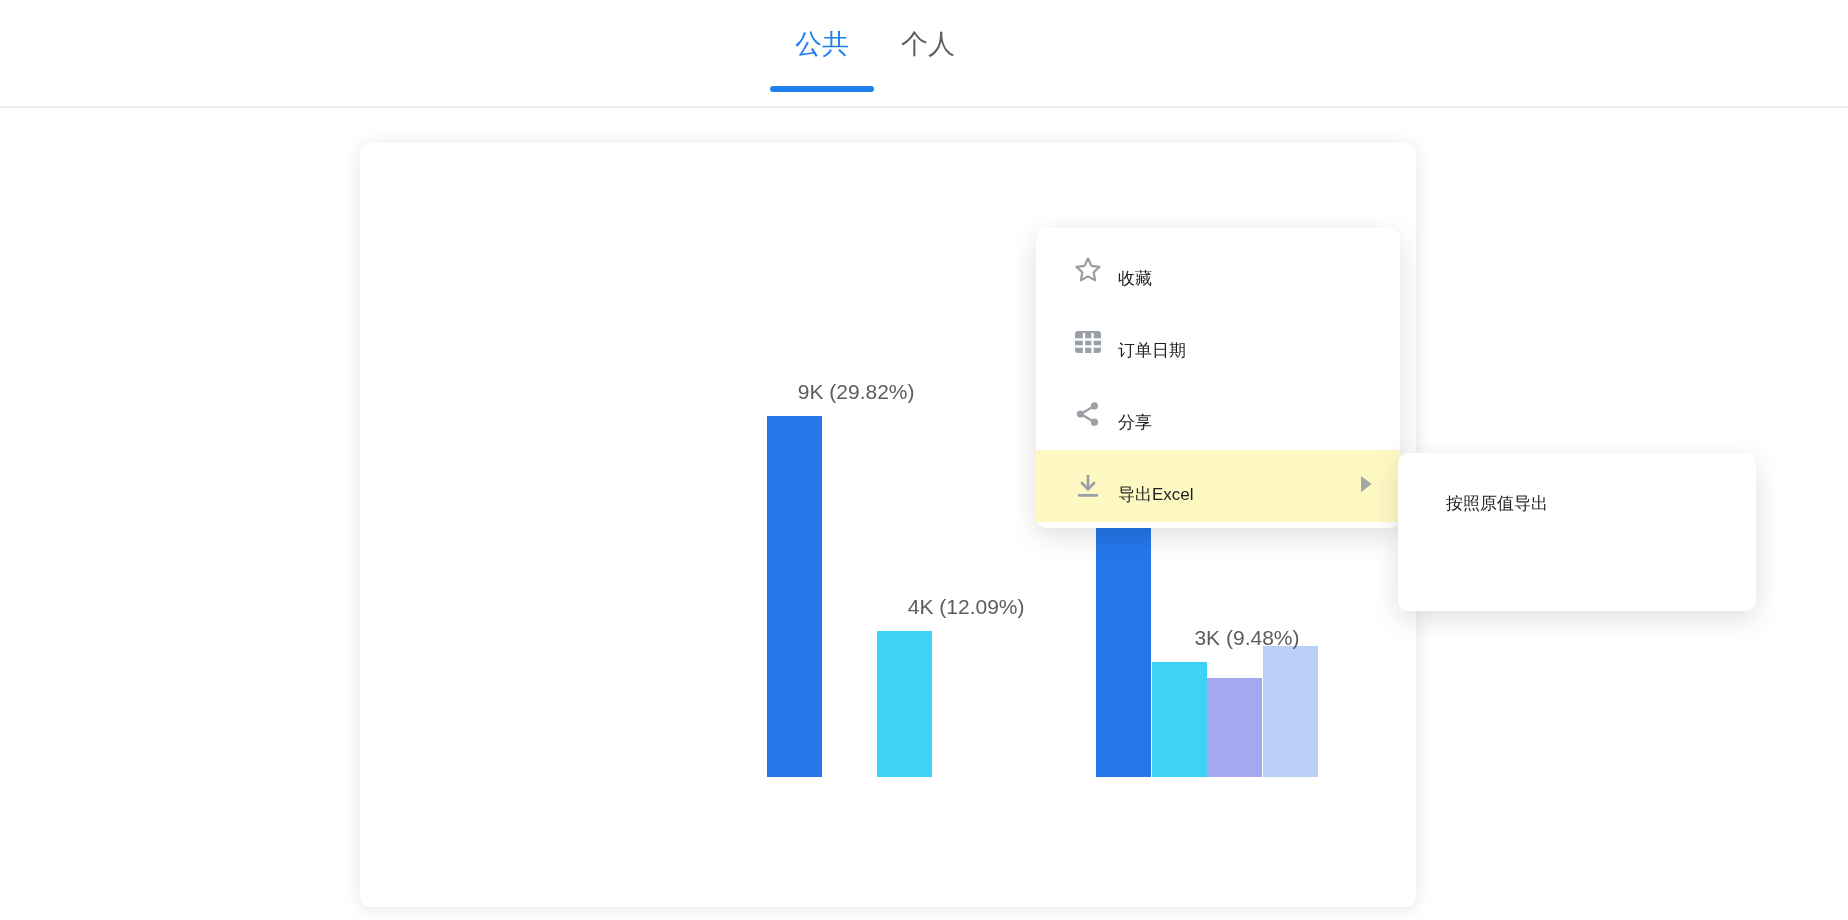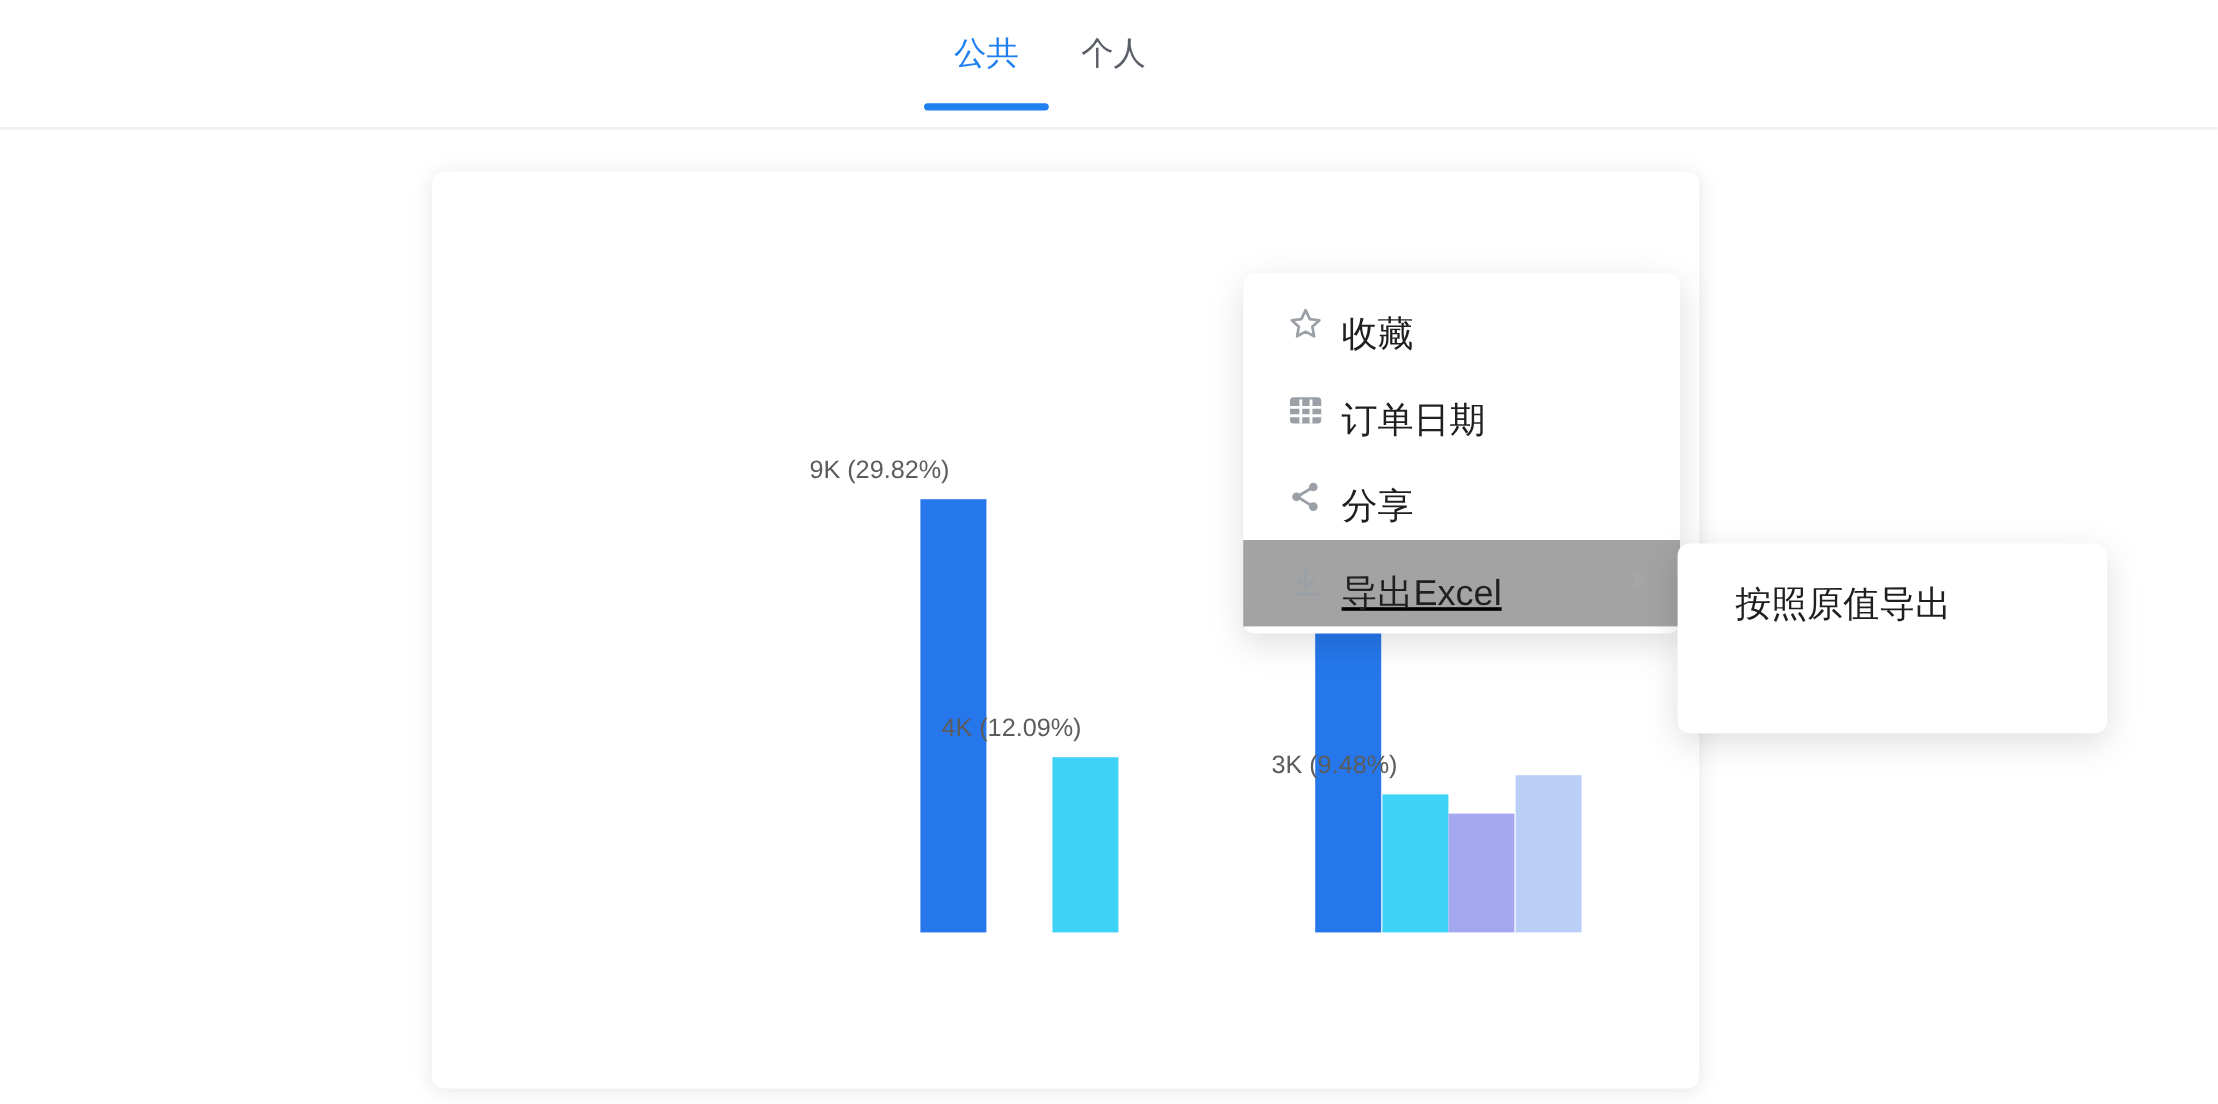--- a/index.html
+++ b/index.html
@@ -36,33 +36,33 @@
            font-size:21px; color:#8e8e8e; height:24px; line-height:24px; }
   .xtick-mark { position:absolute; top:777px; width:2px; height:7px; background:#c9c9c9; }
   .xlabel { position:absolute; top:794px; width:180px; text-align:center;
             font-size:21px; color:#8e8e8e; }
   #y-axis-title { position:absolute; left:556px; top:465px; width:30px; height:220px;
                   writing-mode:vertical-rl; text-orientation:upright; letter-spacing:3px;
                   font-size:21px; color:#5c5c5c; display:flex; align-items:center; }
   #x-axis-title { position:absolute; left:926px; top:840px; width:200px; text-align:center;
                   font-size:21px; color:#5c5c5c; }
   .bar { position:absolute; z-index:2; }
-  .bar-label { position:absolute; width:240px; text-align:left; font-size:21px;
+  .bar-label { position:absolute; width:240px; text-align:right; font-size:21px;
                color:#5c5c5c; z-index:3; white-space:nowrap; }
 
   
   #context-menu { position:absolute; left:1036px; top:228px; width:364px; height:300px;
                   background:#fff; border-radius:10px; z-index:10; padding-top:6px;
                   box-shadow:0 8px 28px rgba(0,0,0,0.13); }
   .menu-row { position:relative; height:72px; display:flex; align-items:center;
               padding-left:36px; cursor:pointer; }
-  .menu-row.highlight { background:#a3a3a3;text-decoration:underline; }
+  .menu-row.highlight { background:#fef9c3; }
   .menu-icon { width:32px; height:32px; display:flex; align-items:center; justify-content:center;
                margin-right:14px; flex:none; }
-  .menu-text { font-size:30px; color:#1f1f1f; white-space:nowrap;margin-top:16px; }
+  .menu-text { font-size:17px; color:#1f1f1f; white-space:nowrap;margin-top:16px; }
   .menu-caret { position:absolute; right:26px; top:50%; transform:translateY(-50%); }
 
   #submenu { position:absolute; left:1398px; top:453px; width:358px; height:158px;
              background:#fff; border-radius:10px; z-index:11; padding-top:6px;
              box-shadow:0 8px 28px rgba(0,0,0,0.13); }
   .submenu-row { height:73px; display:flex; align-items:center; padding-left:48px; cursor:pointer; }
 </style>
 </head>
 <body>
 

